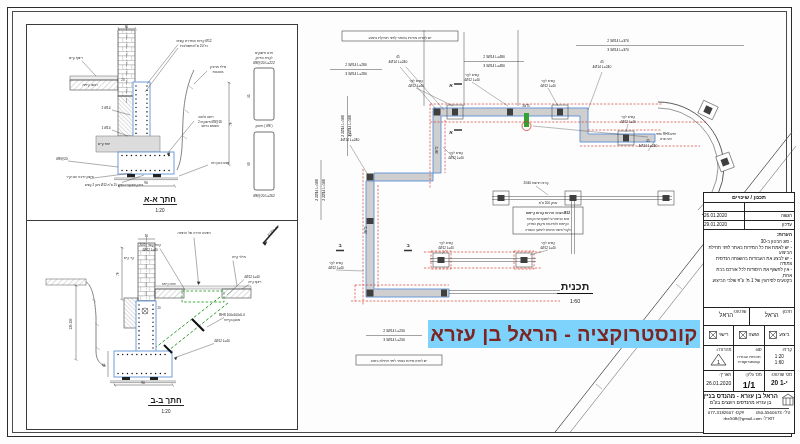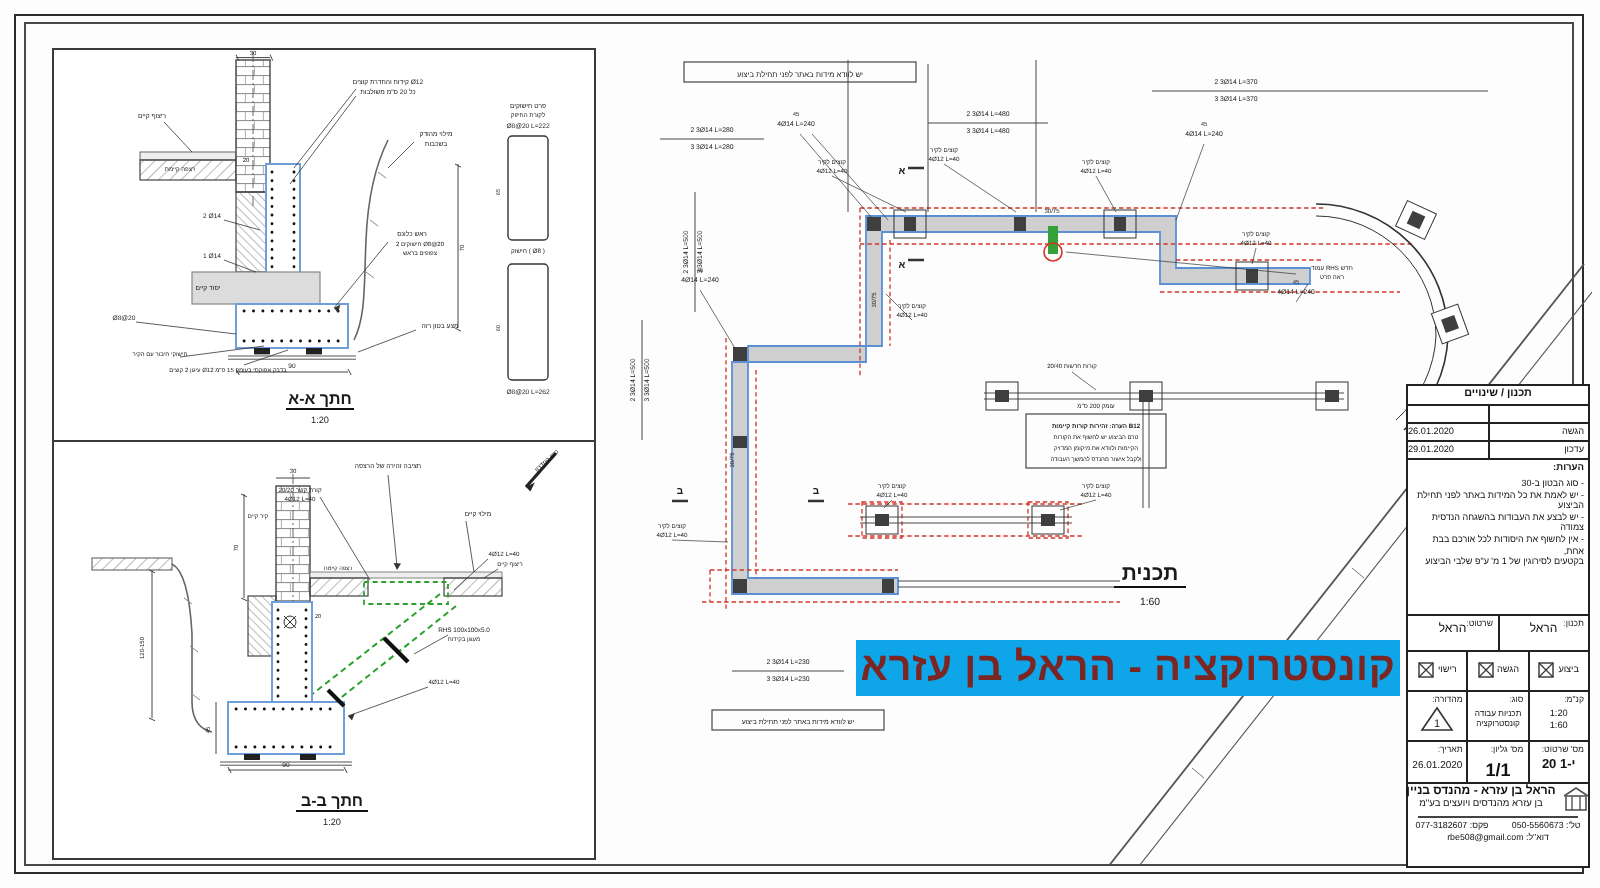--- a/index.html
+++ b/index.html
@@ -4,21 +4,21 @@
 <style>
   html,body{margin:0;padding:0;}
   body{width:800px;height:444px;background:#fdfdfd;position:relative;overflow:hidden;
        font-family:"Liberation Sans",sans-serif;color:#111;}
   .frame-outer{position:absolute;left:7px;top:7px;width:783px;height:428px;border:1.4px solid #2b2b2b;}
   .frame-inner{position:absolute;left:12px;top:11px;width:773px;height:420px;border:.7px solid #4a4a4a;}
   .panels{position:absolute;left:26px;top:24px;width:270px;height:404px;border:.9px solid #3a3a3a;background:#fff;}
   .panel-divider{position:absolute;left:0;top:195px;width:270px;border-top:.9px solid #3a3a3a;}
   .svg-abs{position:absolute;}
   svg text{font-family:"Liberation Sans",sans-serif;fill:#1a1a1a;}
-  .watermark{position:absolute;left:428px;top:320px;width:272px;height:28px;background:#0ea5e9;
+  .watermark{position:absolute;left:428px;top:320px;width:272px;height:28px;background:#7dd3fc;
              display:flex;align-items:center;justify-content:center;direction:rtl;
              font-weight:bold;font-size:20px;letter-spacing:.3px;z-index:30;}
   
   .titleblock{position:absolute;left:703px;top:192px;width:90px;height:240px;background:#fff;
               border:1.3px solid #222;direction:rtl;display:flex;flex-direction:column;
               font-size:5px;line-height:1.2;z-index:20;}
   .tb-header{height:9px;border-bottom:.7px solid #222;display:flex;align-items:center;justify-content:center;
              font-size:5.4px;font-weight:bold;flex:none;}
   .tb-rev{display:flex;height:8px;border-bottom:.6px solid #222;flex:none;align-items:center;}
   .tb-rev .rd{width:55%;padding-right:2px;border-left:.6px solid #222;height:100%;display:flex;align-items:center;font-size:4.6px;}

